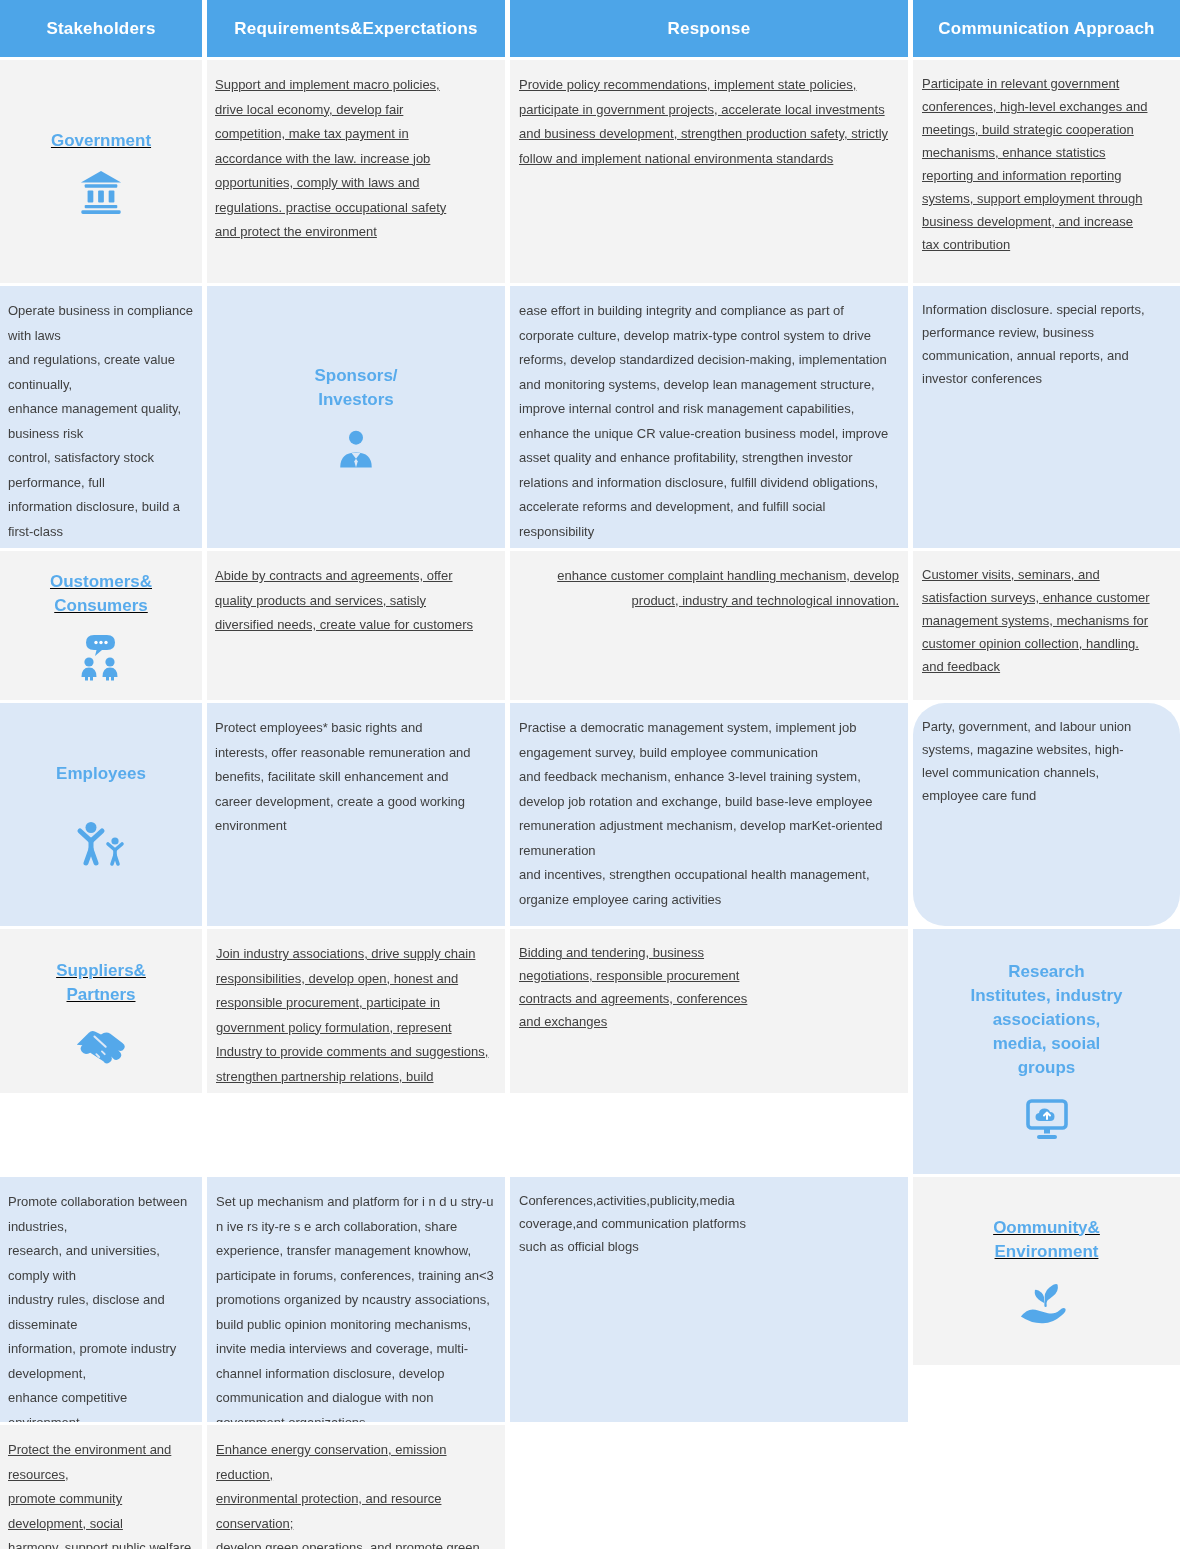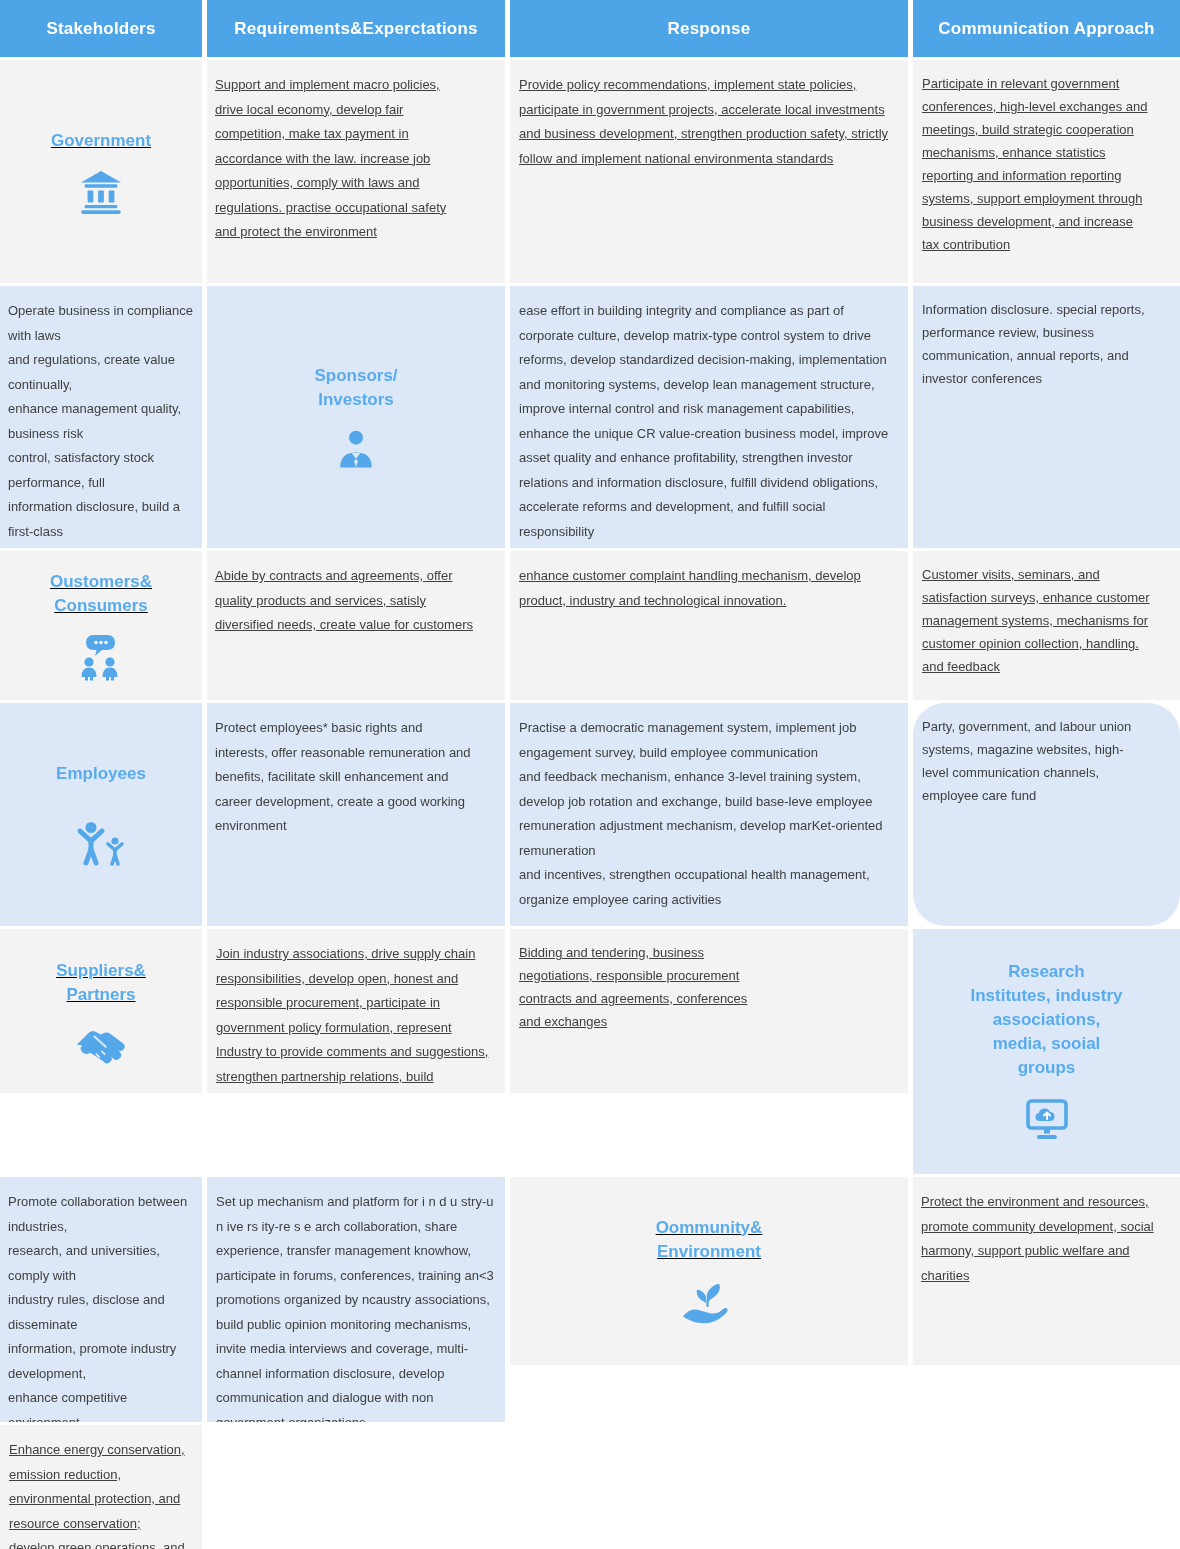--- a/index.html
+++ b/index.html
@@ -98,21 +98,21 @@
           <circle cx="33" cy="29" r="4.6"></circle>
           <path d="M25.5 44 q0 -9.5 7.5 -9.5 q7.5 0 7.5 9.5 z"></path>
           <rect x="29" y="44" width="3" height="3.5"></rect>
           <rect x="34" y="44" width="3" height="3.5"></rect>
         </svg>
       </div>
   </div>
   <div class="cell txt req g" style="height: 149px;">Abide by contracts and agreements, offer
 quality products and services, satisly
 diversified needs, create value for customers</div>
-  <div class="cell txt resp g" style="height: 149px;">enhance customer complaint handling mechanism, develop product, industry and technological innovation.</div>
+  <div class="cell txt resp g" style="height: 149px; text-align: right;">enhance customer complaint handling mechanism, develop product, industry and technological innovation.</div>
   <div class="cell txt comm g" style="height: 149px;">Customer visits, seminars, and
 satisfaction surveys, enhance customer
 management systems, mechanisms for
 customer opinion collection, handling.
 and feedback</div>
 
   <div class="cell stake b" style="height: 223px; gap: 20px;">
     <div class="label">Employees</div>
     <div class="icon">
         <svg width="52" height="46" viewBox="0 0 52 46">
@@ -177,20 +177,23 @@
         </svg>
       </div>
   </div>
   <div class="cell txt req b" style="height: 245px;">Promote collaboration between industries,
 research, and universities, comply with
 industry rules, disclose and disseminate
 information, promote industry development,
 enhance competitive environment</div>
   <div class="cell txt resp b" style="height: 245px;">Set up mechanism and platform for i n d u stry-u n ive rs ity-re s e arch collaboration, share experience, transfer management knowhow, participate in forums, conferences, training an&lt;3 promotions organized by ncaustry associations, build public opinion monitoring mechanisms, invite media interviews and coverage, multi-channel information disclosure, develop
 communication and dialogue with non government organizations</div>
+  <div class="cell txt comm b" style="height: 245px;">Conferences,activities,publicity,media
+coverage,and communication platforms
+such as official blogs</div>
 
   <div class="cell stake g" style="height: 188px;">
     <div class="label">Oommunity&amp;
 Environment</div>
     <div class="icon">
         <svg width="58" height="48" viewBox="0 0 60 48" fill="#54a8ea">
           <path d="M28 23 q-2 -10 4.5 -15 q6.5 -5 8.5 -3 q1.5 7 -5 12 q-4 3.5 -8 6 z"></path>
           <path d="M27 24 q1 -7 -2.5 -10.5 q-4.5 -4 -7 -3 q-1 6 3.5 9.5 q3 2.5 6 4 z"></path>
           <path d="M28.5 27 q-.5 -4 1 -7" stroke="#54a8ea" stroke-width="2.4" fill="none" stroke-linecap="round"></path>
           <path d="M3 38 q7 -9 15 -7 l13 3.5 q7 1.5 12 -3 q4 -3.5 6 -1.5 q1.5 2.5 -4 7 q-9 8 -19 8 q-12 .5 -23 -7 z"></path>

